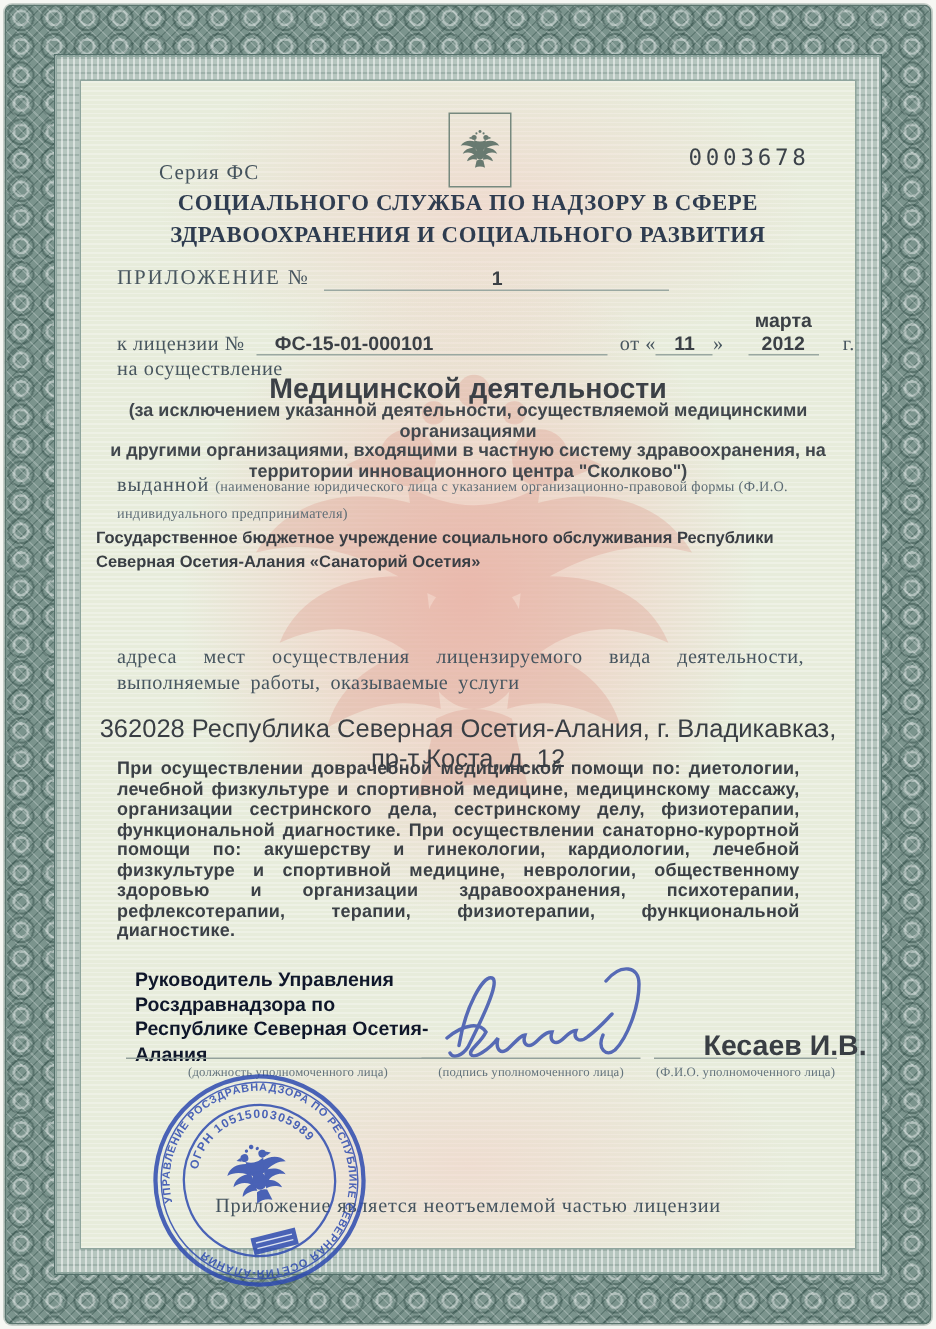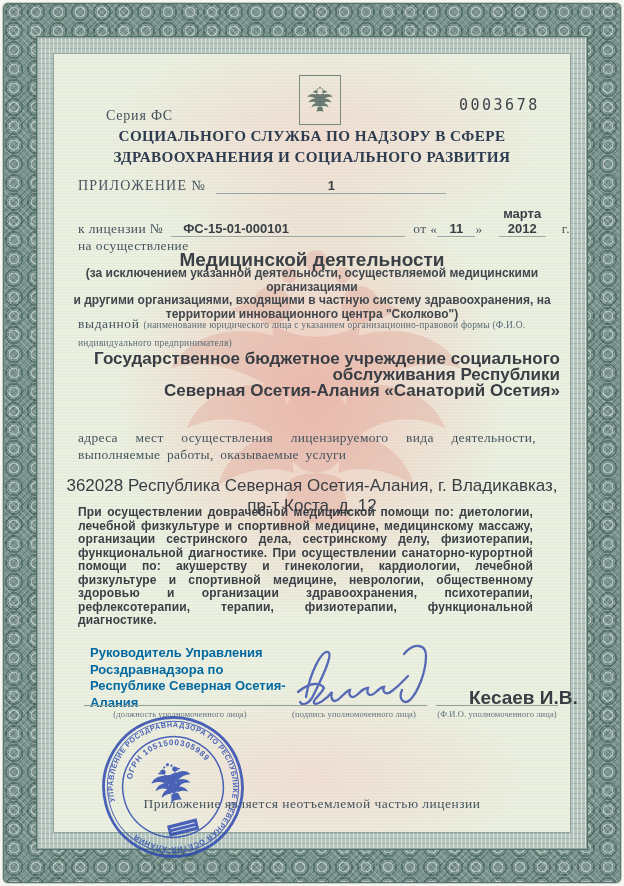--- a/index.html
+++ b/index.html
@@ -64,28 +64,28 @@
   .row-license .fill-month { flex:1; text-align:center; margin:0 16px; }
   .row-license .lbl { white-space:nowrap; }
   .ot { margin-left:8px; }
 
   .for-activity { left:78px; top:238px; }
   .activity-title { left:54px; right:54px; top:249px; text-align:center; font-family:"Liberation Sans", sans-serif; font-weight:bold; font-size:19px; color:#3b4046; }
   .activity-note { left:60px; right:60px; top:267px; text-align:center; font-family:"Liberation Sans", sans-serif; font-weight:bold; font-size:12px; line-height:13.5px; color:#41474d; }
 
   .issued { left:78px; top:315px; width:462px; line-height:16px; }
   .issued .ilabel { font-size:13.5px; color:#46545e; letter-spacing:.6px; }
-  .org { left:64px; right:64px; top:351px; text-align:right; font-family:"Liberation Sans", sans-serif; font-weight:bold; font-size:17px; line-height:16px; color:#393e44; }
+  .org { left:64px; right:64px; top:351px; text-align:left; font-family:"Liberation Sans", sans-serif; font-weight:bold; font-size:11px; line-height:16px; color:#393e44; }
 
   .addr-label { left:78px; top:429px; width:458px; font-size:13.5px; line-height:17px; color:#46555f; text-align:justify; word-spacing:3px; letter-spacing:.3px; }
   .addr-val { left:54px; right:54px; top:476px; text-align:center; font-family:"Liberation Sans", sans-serif; font-weight:normal; font-size:17px; color:#393e44; }
 
   .services { left:78px; top:506px; width:455px; font-family:"Liberation Sans", sans-serif; font-weight:bold; font-size:12px; line-height:13.5px; color:#3b4046; text-align:justify; letter-spacing:.15px; }
 
-  .signatory { left:90px; top:645px; width:220px; font-family:"Liberation Sans", sans-serif; font-weight:bold; font-size:13px; line-height:16.5px; color:#0369a1; }
+  .signatory { left:90px; top:645px; width:220px; font-family:"Liberation Sans", sans-serif; font-weight:bold; font-size:13px; line-height:16.5px; color:#0f172a; }
   .kesaev { left:469px; top:687px; font-family:"Liberation Sans", sans-serif; font-weight:bold; font-size:19px; color:#393e44; }
   .signature { left:276px; top:642px; width:176px; height:70px; color:#4a5fb2; opacity:.92; }
 
   .footer-note { left:54px; right:54px; top:796px; text-align:center; font-size:13.5px; color:#44535e; letter-spacing:.5px; }
 
   .stamp { position:absolute; left:97px; top:711px; width:152px; height:152px; transform:rotate(-14deg); color:#2e4bb0; opacity:.85; z-index:5; }
   .ring-text { font-family:"Liberation Sans", sans-serif; font-weight:bold; font-size:7.6px; letter-spacing:.62px; fill:currentColor; }
   .arc-text { font-family:"Liberation Sans", sans-serif; font-weight:bold; font-size:8.5px; letter-spacing:.8px; fill:currentColor; }
 </style>
 </head>
@@ -183,21 +183,21 @@
       <path d="M22,50 C34,40 44,40 48,46 C44,54 36,58 38,61 C40,64 50,58 56,50 C54,58 58,62 64,56 C70,50 72,48 74,48 C72,54 76,58 82,52 C88,46 90,46 92,46 C90,52 94,56 100,50 C104,46 106,45 108,45 C106,50 110,54 116,49 C124,43 128,38 132,34"></path>
       <path d="M128,12 C138,0 150,2 150,14 C150,30 142,50 134,58 C128,63 122,57 126,48"></path>
     </g>
   </svg>
 
   <div class="abs kesaev">Кесаев И.В.</div>
 
   <div class="sigline" style="left:84px; top:705px; width:216px;"></div>
   <div class="sigline" style="left:281px; top:705px; width:146px;"></div>
   <div class="sigline" style="left:436px; top:705px; width:122px;"></div>
-  <div class="caption" style="left:72px; top:709px; width:216px;">(должность уполномоченного лица)</div>
+  <div class="caption" style="left:84px; top:709px; width:216px;">(должность уполномоченного лица)</div>
   <div class="caption" style="left:271px; top:709px; width:166px;">(подпись уполномоченного лица)</div>
   <div class="caption" style="left:426px; top:709px; width:142px;">(Ф.И.О. уполномоченного лица)</div>
 
   <div class="abs footer-note">Приложение является неотъемлемой частью лицензии</div>
 
   <div class="stamp">
     <svg viewBox="0 0 160 160" width="152" height="152">
       <defs>
         <path id="ringPath" d="M17,80 a63,63 0 1 1 0,0.01" fill="none"></path>
         <path id="arcPath" d="M36,80 a44,44 0 0 1 88,0" fill="none"></path>

